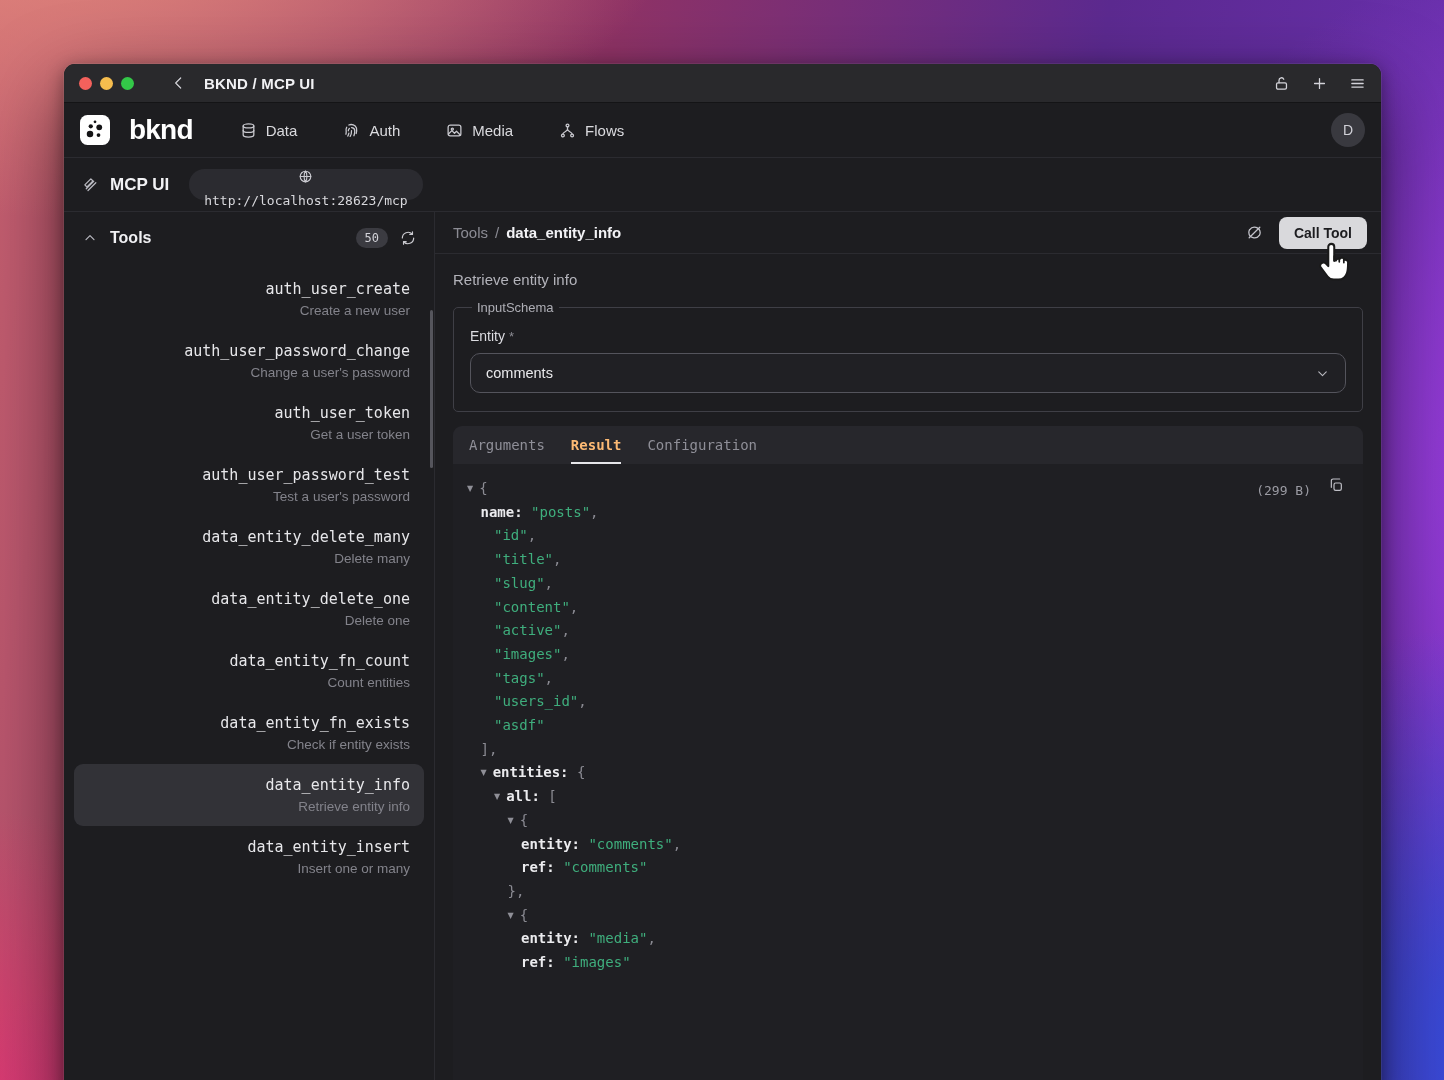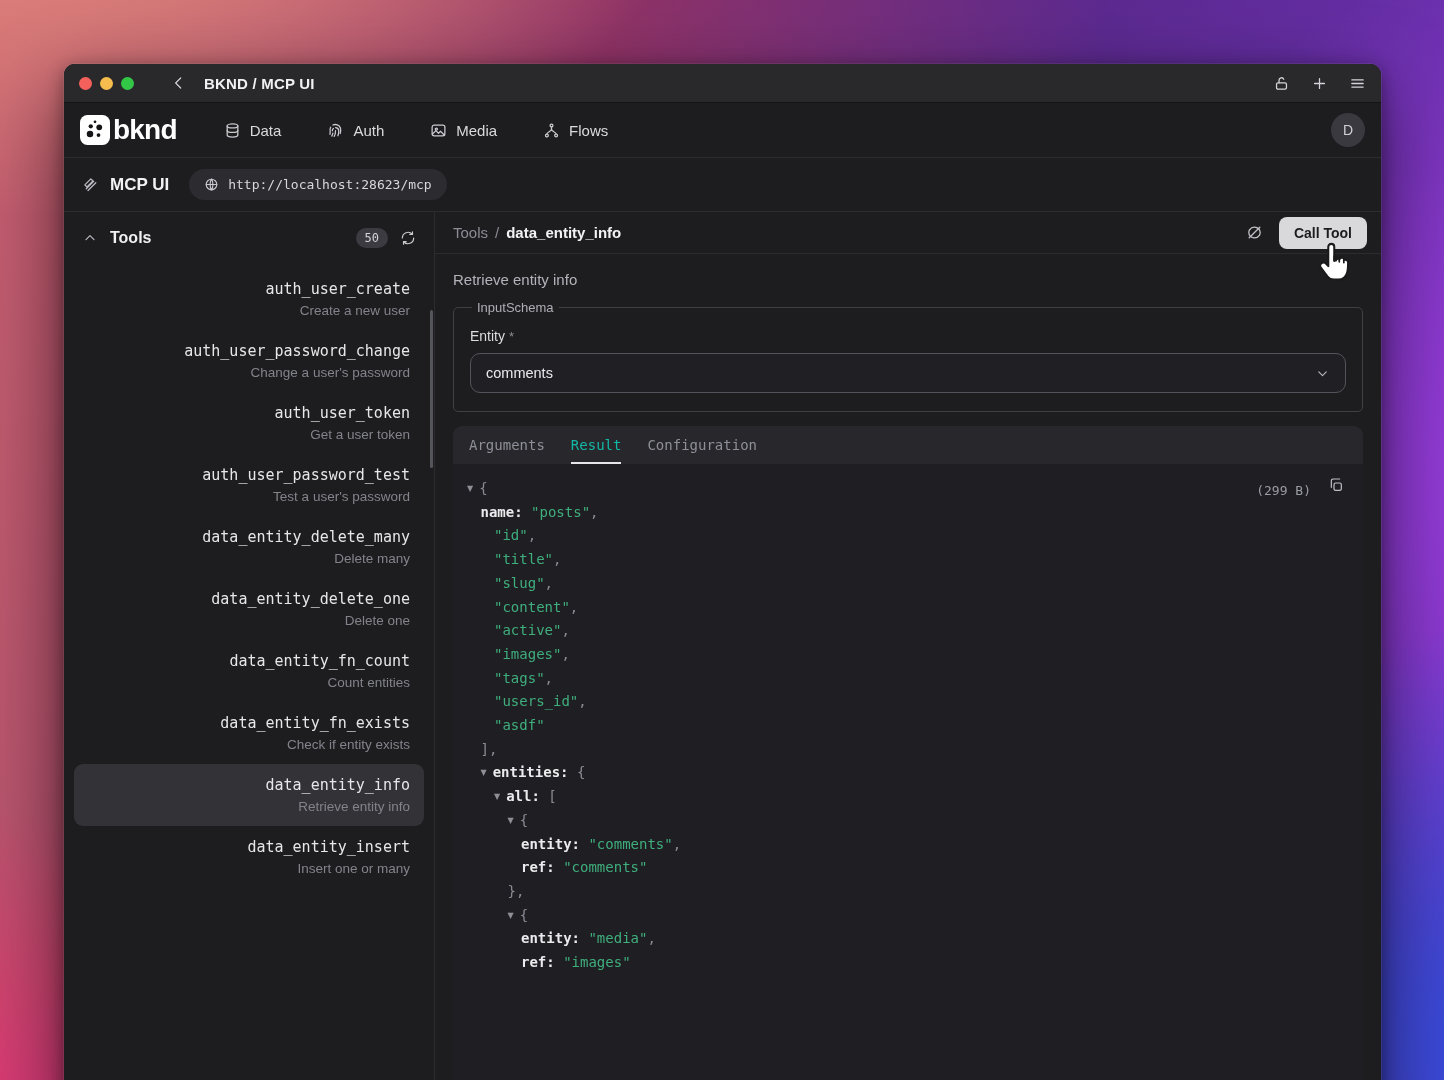--- a/index.html
+++ b/index.html
@@ -38,35 +38,35 @@
   .light.red{background:var(--traffic-red);}
   .light.yellow{background:var(--traffic-yellow);}
   .light.green{background:var(--traffic-green);}
   .tb-back{margin-left:37px;color:#d3d3d9;}
   .win-title{margin-left:17px;font-size:15px;font-weight:700;color:#f1f1f4;letter-spacing:.2px;}
   .tb-right{margin-left:auto;display:flex;align-items:center;gap:21px;color:#d3d3d9;}
   .tb-right .ic svg{width:17px;height:17px;}
 
   
   .navbar{flex:0 0 55px;display:flex;align-items:center;padding:0 16px;border-bottom:1px solid var(--border);}
-  .brand{display:flex;align-items:center;gap:3px;margin-right:47px;}
+  .brand{display:flex;align-items:center;gap:19px;margin-right:47px;}
   .brand-mark svg{width:30px;height:30px;}
   .brand-name{font-size:28px;font-weight:800;color:#ffffff;letter-spacing:-.8px;line-height:1;}
   .nav-menu{display:flex;gap:46px;}
   .nav-item{display:flex;align-items:center;gap:9px;color:#dadade;font-size:15px;cursor:default;}
   .nav-icon{color:#c9c9cf;}
   .nav-icon svg{width:17px;height:17px;}
   .avatar{margin-left:auto;width:34px;height:34px;border-radius:50%;background:#39393f;color:#d0d0d7;display:flex;align-items:center;justify-content:center;font-size:14px;}
 
   
   .mcpbar{flex:0 0 54px;display:flex;align-items:center;padding:0 18px;border-bottom:1px solid var(--border);}
   .mcp-icon{color:#b9b9c0;}
   .mcp-icon svg{width:17px;height:17px;}
   .mcp-title{font-size:17px;font-weight:700;color:#f2f2f5;margin:0 20px 0 11px;}
-  .url-pill{display:flex;align-items:center;gap:9px;background:#2b2b30;border-radius:16px;height:31px;padding:0 15px;color:#c9c9cf;}
+  .url-pill{display:flex;align-items:center;gap:9px;background:#2b2b30;border-radius:16px;height:31px;padding:0 15px;color:#c9c9cf;flex-direction:column;}
   .url-pill svg{width:15px;height:15px;}
   .url-text{font-family:"DejaVu Sans Mono",monospace;font-size:13px;color:#d8d8dc;}
 
   
   .content{flex:1;display:flex;min-height:0;}
   .sidebar{flex:0 0 371px;width:371px;border-right:1px solid var(--border);display:flex;flex-direction:column;min-height:0;position:relative;}
   .side-head{flex:0 0 52px;display:flex;align-items:center;padding:0 18px;gap:12px;}
   .side-chevron{color:#b9b9c0;}
   .side-title{font-size:16px;font-weight:700;color:#f0f0f3;}
   .count-badge{margin-left:auto;background:var(--badge-bg);color:#d3d3d9;font-family:"DejaVu Sans Mono",monospace;font-size:12px;border-radius:11px;padding:3px 9px;}
@@ -98,21 +98,21 @@
   fieldset.schema legend{font-size:13px;color:#aeaeb5;padding:0 5px;margin-left:2px;}
   .field-label{font-size:14px;color:#dcdce1;margin-top:9px;}
   .req{color:#8b8b92;margin-left:4px;font-size:13px;}
   .select{margin-top:9px;height:40px;border:1px solid #54545c;border-radius:10px;display:flex;align-items:center;padding:0 15px;color:#eaeaed;font-size:14.5px;cursor:pointer;background:#202024;gap:19px;}
   .select-chevron{margin-left:auto;color:#b9b9c0;}
   .select-chevron svg{width:15px;height:15px;}
 
   .card{margin-top:14px;flex:1;display:flex;flex-direction:column;min-height:0;border-radius:9px 9px 0 0;overflow:hidden;}
   .tabstrip{flex:0 0 38px;background:var(--strip-bg);display:flex;align-items:center;padding:0 16px;gap:26px;}
   .tab{font-family:"DejaVu Sans Mono",monospace;font-size:14px;color:#8f8f98;padding:10px 0;position:relative;cursor:pointer;height:38px;display:flex;align-items:center;}
-  .tab.active{color:#14b8a6;font-weight:400;}
+  .tab.active{color:#fdba74;font-weight:700;}
   .tab.active::after{content:"";position:absolute;left:0;right:0;bottom:0;height:2px;background:#e6e6ea;}
   .result{flex:1;background:var(--result-bg);position:relative;padding:13px 16px 0 0;font-family:"DejaVu Sans Mono",monospace;font-size:14px;line-height:23.7px;overflow:hidden;}
   .json-line{white-space:pre;}
   .tri{font-family:"DejaVu Sans",sans-serif;font-size:8px;color:#8f8f97;display:inline-block;margin-right:6px;vertical-align:2px;cursor:pointer;}
   .tok-k{color:#ebebee;font-weight:700;}
   .tok-s{color:var(--json-string);}
   .tok-p{color:#8b8b93;}
   .size-label{position:absolute;top:15px;right:52px;font-size:13px;color:#9b9ba3;}
   .copy-btn{position:absolute;top:13px;right:19px;color:#c0c0c7;cursor:pointer;}
   .copy-btn svg{width:16px;height:16px;}

